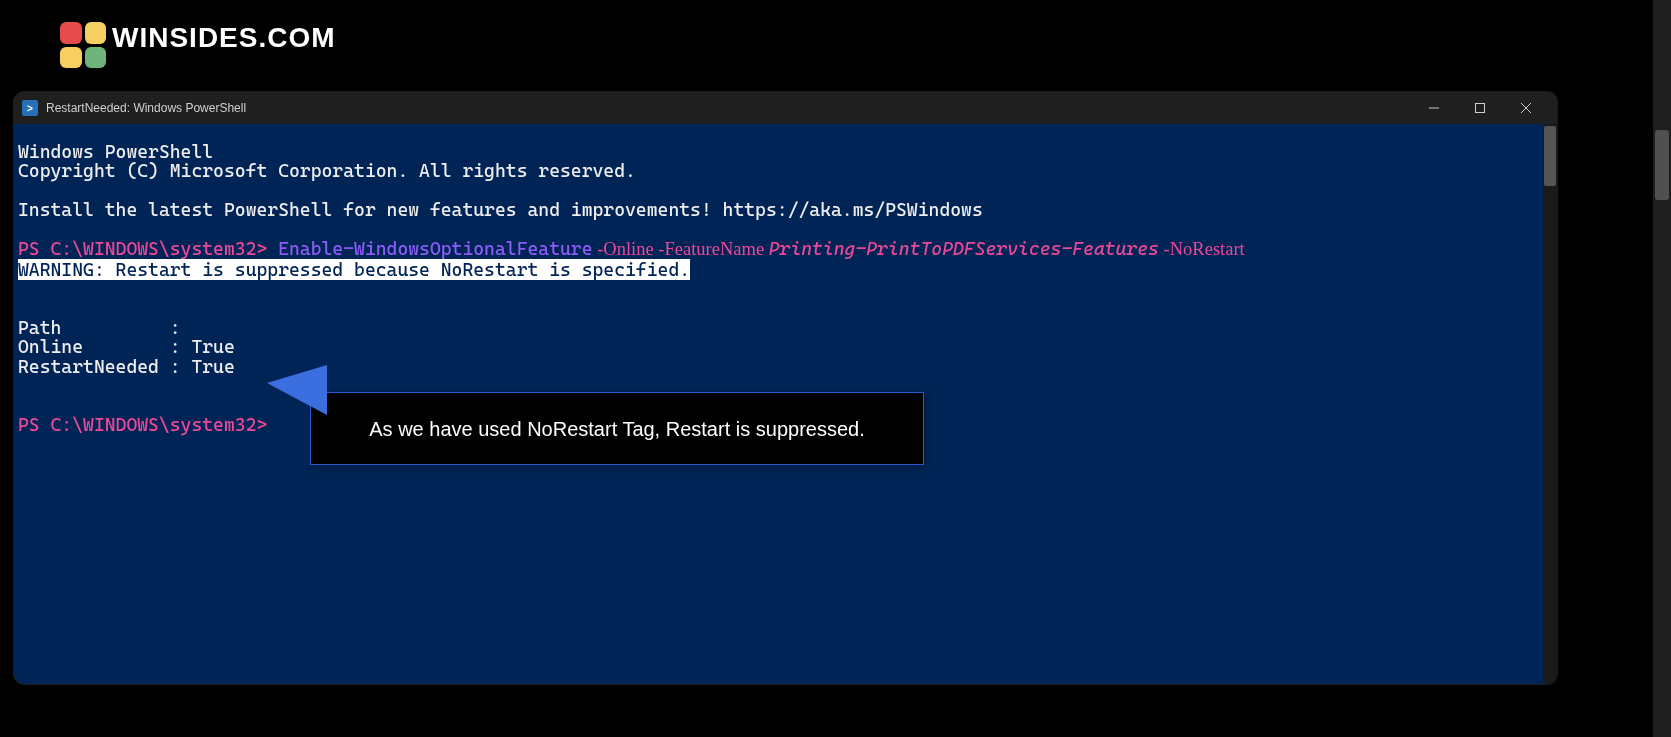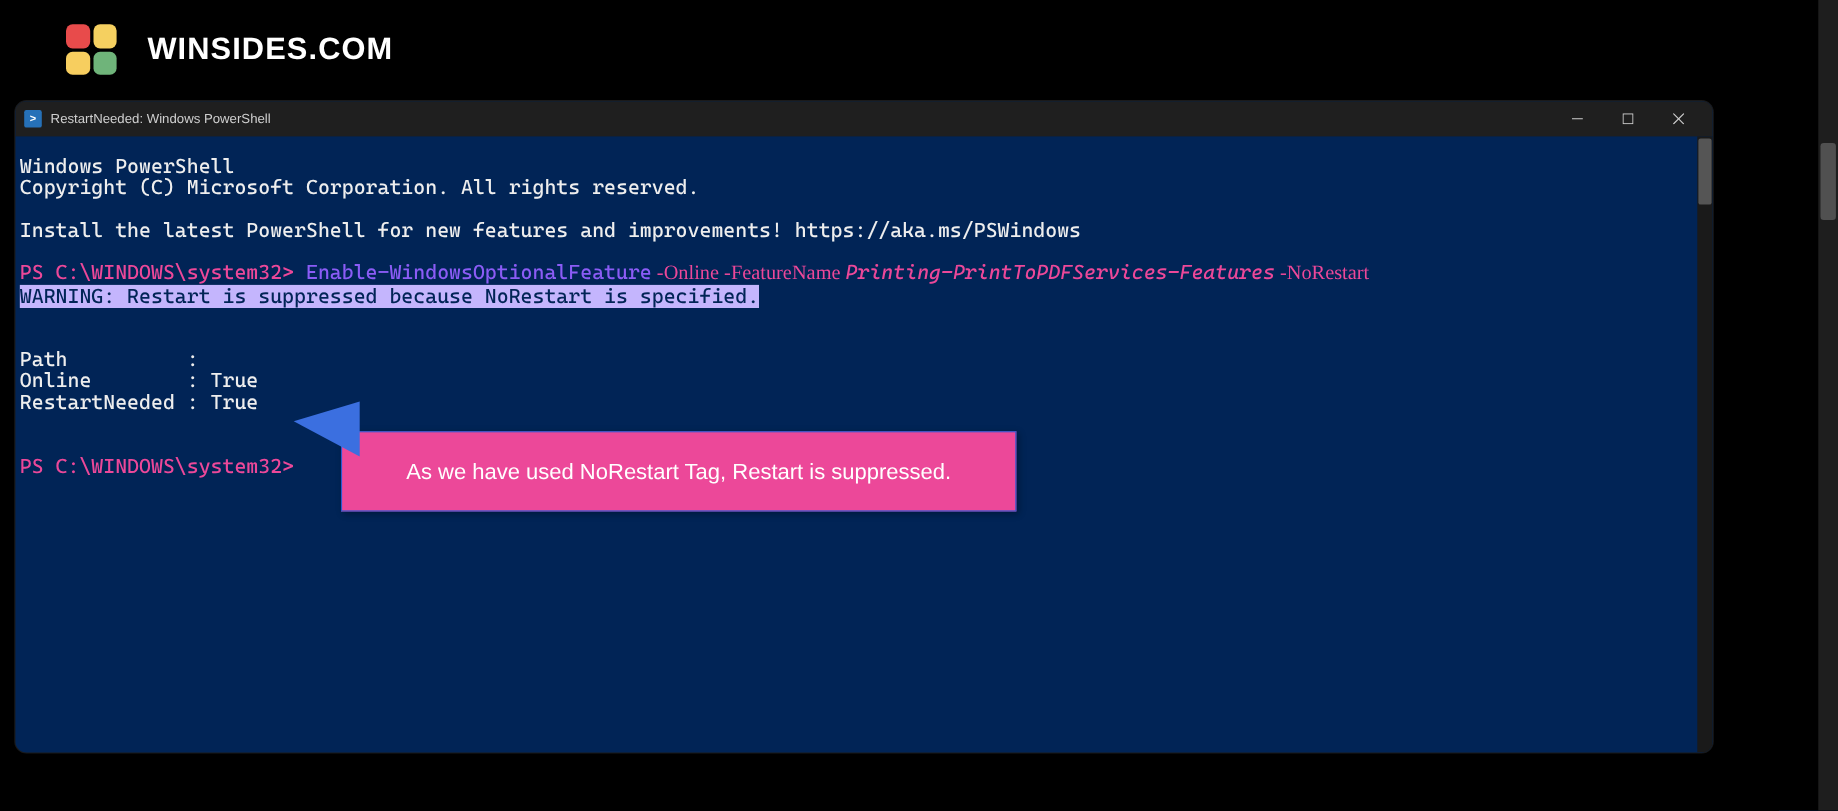--- a/index.html
+++ b/index.html
@@ -10,23 +10,22 @@
     body {
       background: #000;
       font-family: 'Segoe UI', Arial, sans-serif;
       width: 1671px;
       height: 737px;
       overflow: hidden;
       position: relative;
     }
     .logo-area {
       display: flex;
-      align-items: center;
       padding: 22px 60px;
-      gap: 28px;
+      gap: 6px;
     }
     .logo-squares {
       display: grid;
       grid-template-columns: 1fr 1fr;
       grid-template-rows: 1fr 1fr;
       gap: 3px;
       width: 46px;
       height: 46px;
     }
     .sq {
@@ -112,30 +111,30 @@
       white-space: pre;
       position: relative;
       height: calc(100% - 32px);
     }
     .line { display: block; }
     .prompt { color: #ec4899; }
     .cmd-yellow { color: #8b5cf6; }
     .cmd-gray { color: #ec4899; font-family: Liberation Serif, serif; }
     .cmd-white { color: #ec4899; font-style: italic; }
     .warning-inv {
-      background: #c4b5fd;
+      background: #ffffff;
       color: #012456;
     }
     .callout {
       position: absolute;
       left: 296px;
       top: 268px;
       width: 614px;
       height: 73px;
-      background: #ec4899;
+      background: #000000;
       border: 1px solid #2a5ad0;
       color: #fff;
       font-family: 'Segoe UI', Arial, sans-serif;
       font-size: 20px;
       display: flex;
       flex-direction: column;
       align-items: center;
       justify-content: center;
       text-align: center;
       line-height: 1.3;

